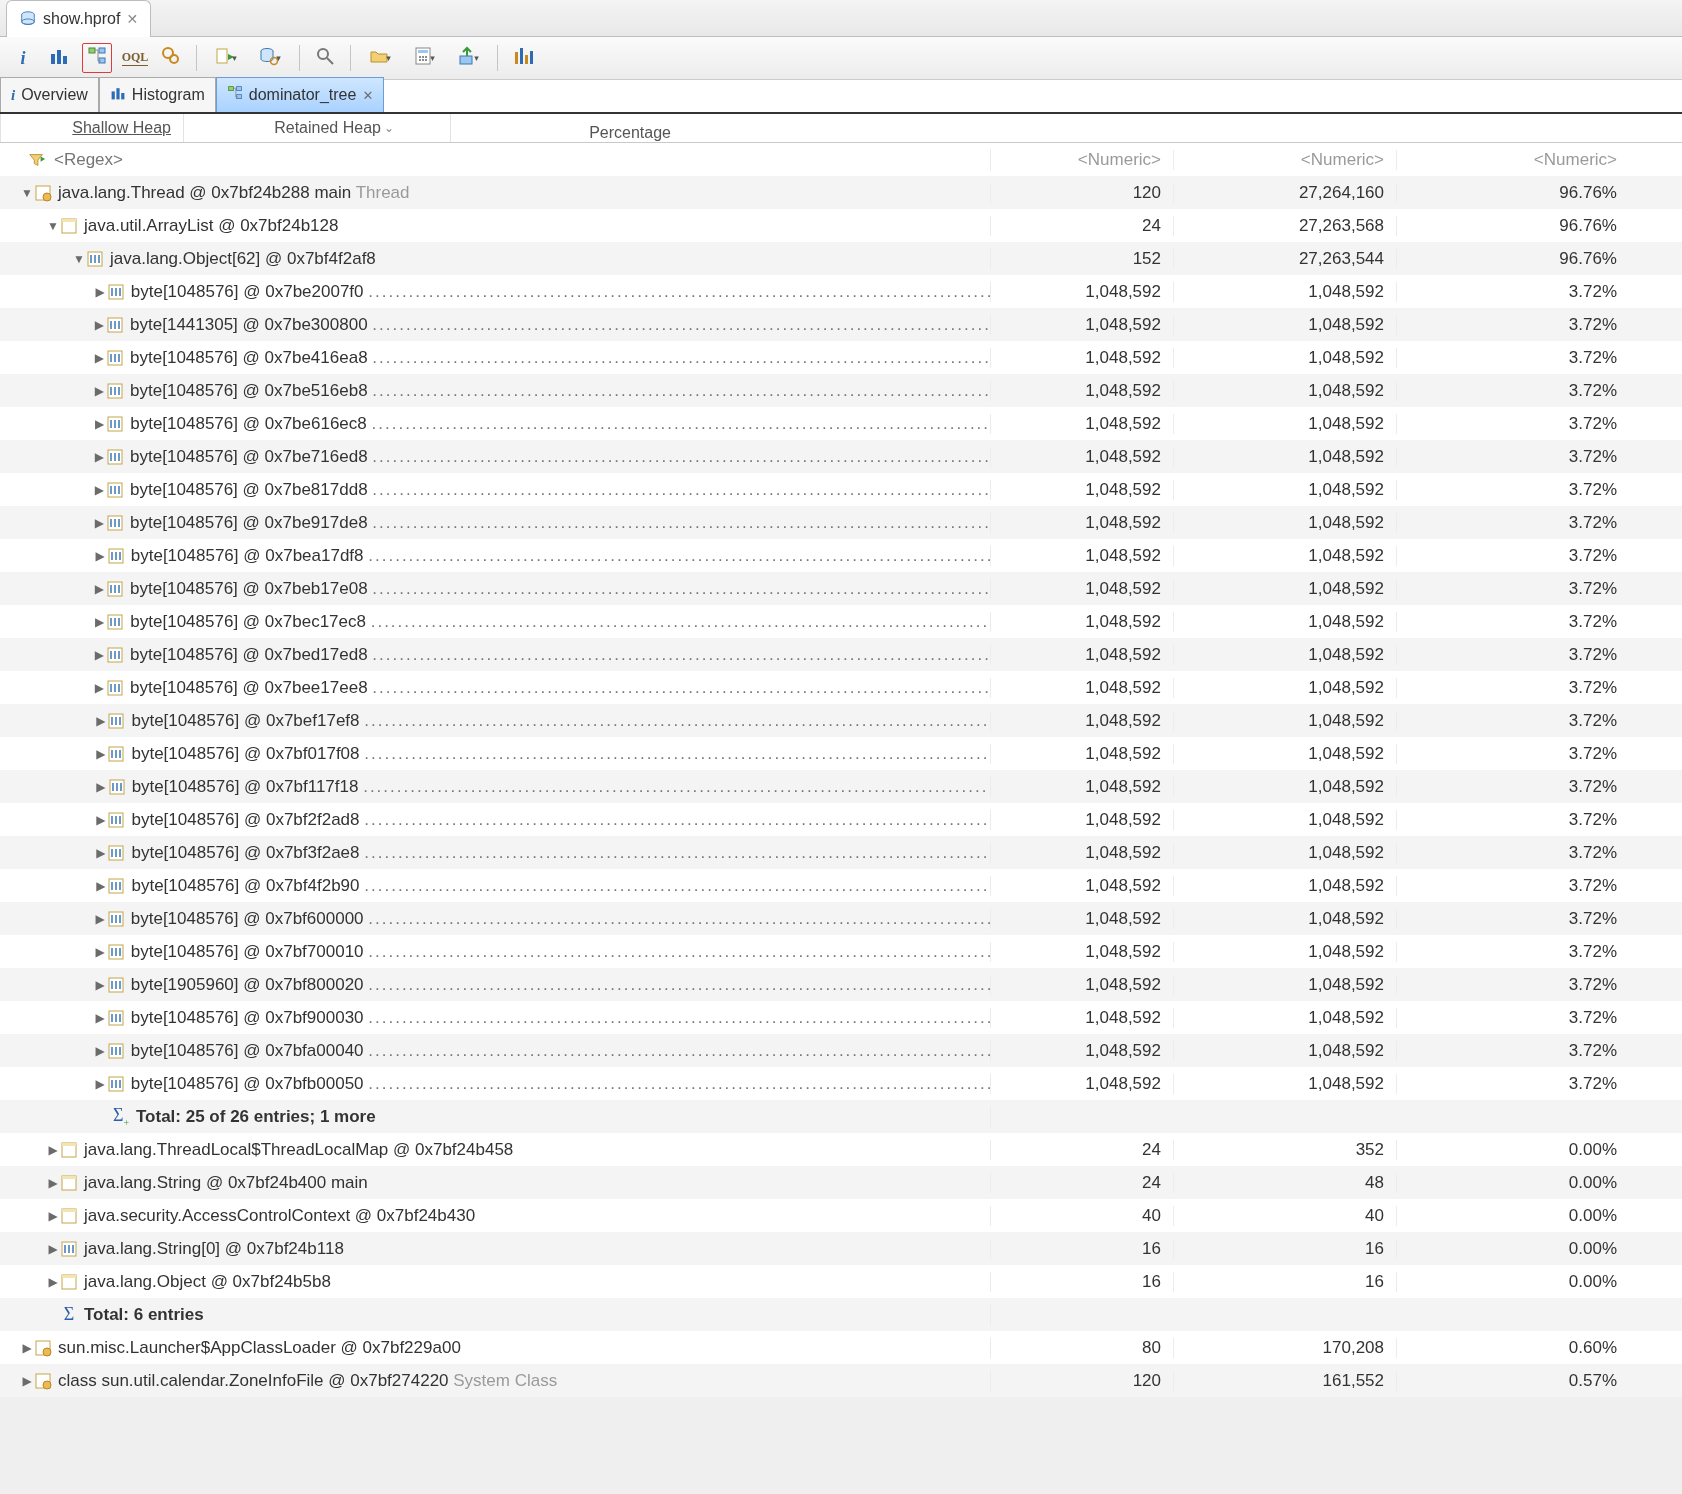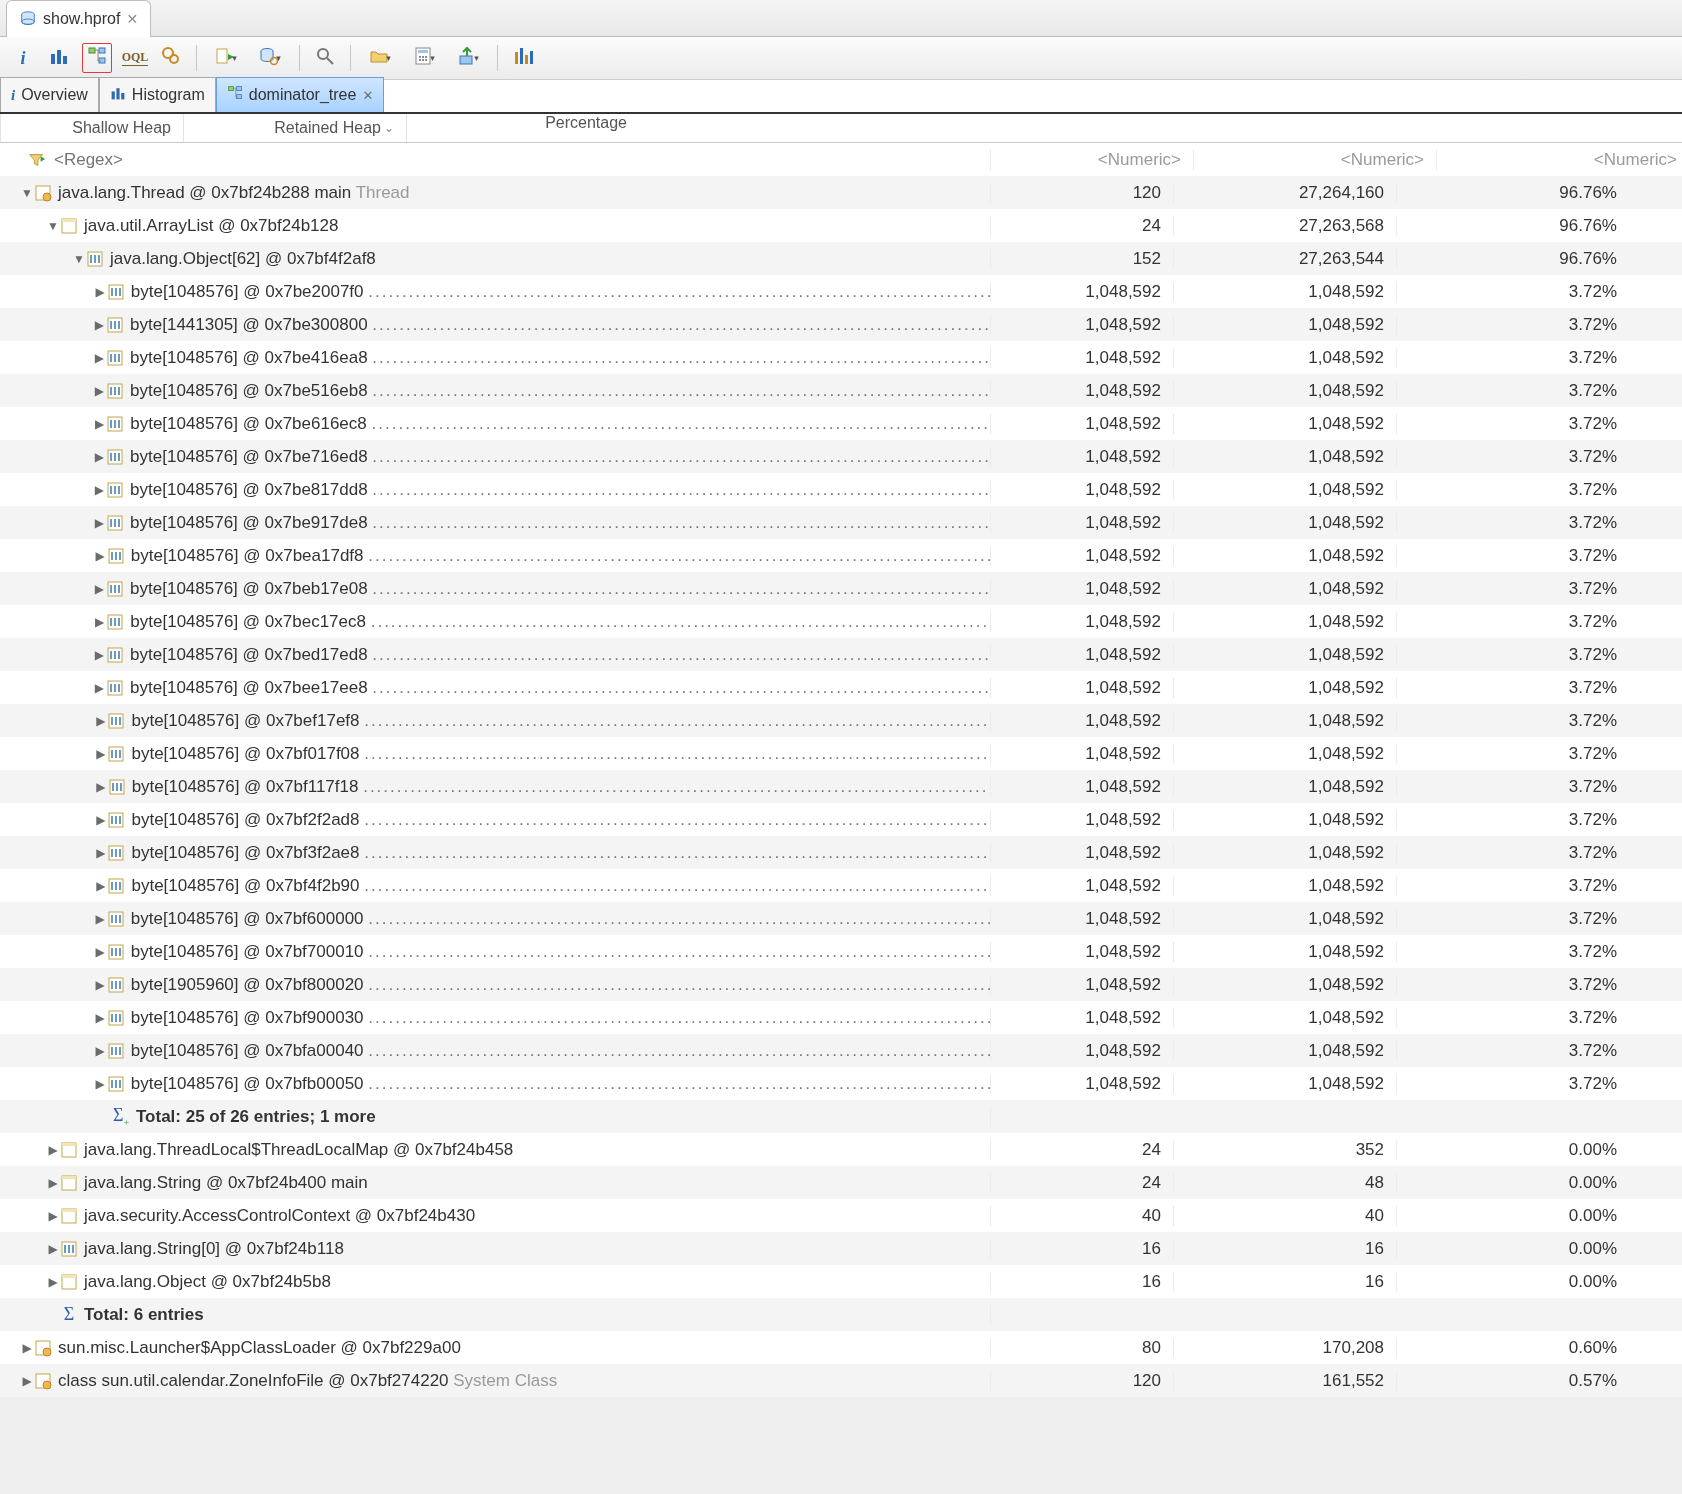--- a/index.html
+++ b/index.html
@@ -19,32 +19,32 @@
   .oql-txt { font-family: Georgia, serif; font-weight:bold; color:#7a5e2b; font-size:12px; border-bottom:1.5px solid #7a5e2b;}
   .dd { font-size:9px; color:#555; margin-left:-3px;}
   
   .subtabs { height:32px; background:#fff; border-bottom:2px solid #333; display:flex; align-items:flex-end;}
   .subtab { border:1px solid #aaa; border-bottom:none; padding:4px 10px; display:flex; align-items:center; gap:6px; height:26px; background:#f6f6f6;}
   .subtab.active { background:linear-gradient(#cfe6ff,#a9d2ff); border-color:#6a9edb;}
   .subtab .close-x{color:#6e6e6e;font-size:13px;}
   
   .thead { display:flex; border-bottom:1px solid #c9c9c9; background:#fff; height:28px; align-items:center; font-size:16px; color:#555;}
   .col-name { flex:0 0 990px; padding-left:8px;}
-  .col-sh { flex:0 0 170px; padding-right:12px; border-left:1px solid #e3e3e3; height:100%; display:flex; align-items:center; justify-content:flex-end;}
+  .col-sh { flex:0 0 170px; padding-right:12px; border-left:1px solid #e3e3e3; height:100%; display:flex; align-items:center; justify-content:flex-end;text-decoration:underline;}
   .col-rh { flex:0 0 210px; text-align:right; padding-right:12px; border-left:1px solid #e3e3e3; height:100%; display:flex; align-items:center; justify-content:flex-end;}
-  .col-pc { flex:0 0 220px; text-align:right; padding-right:18px; border-left:1px solid #e3e3e3; height:100%; display:flex; align-items:flex-start; justify-content:flex-end;}
+  .col-pc { flex:0 0 220px; text-align:right; padding-right:18px; border-left:1px solid #e3e3e3; height:100%; display:flex; align-items:flex-end; justify-content:flex-end;margin-left:44px;}
   .tbody { }
   .row { display:flex; height:33px; align-items:center; font-size:17px;}
   .row:nth-child(even){ background:#f4f4f4; }
   .row:nth-child(odd){ background:#fff; }
   .row .cell-name { flex:0 0 990px; display:flex; align-items:center; white-space:nowrap; overflow:hidden; border-right:1px solid #ececec;}
   .row .cell-sh { flex:0 0 170px; text-align:right; padding-right:12px; border-right:1px solid #ececec;}
   .row .cell-rh { flex:0 0 210px; text-align:right; padding-right:12px; border-right:1px solid #ececec;}
   .row .cell-pc { flex:0 0 220px; text-align:right; padding-right:18px;}
-  .row.filter { color:#9a9a9a;gap:20px; }
+  .row.filter { color:#9a9a9a; }
   .row.filter .cell-name input{ border:none; background:transparent; color:#9a9a9a; font-size:17px; width:200px;}
   .disclosure { width:14px; display:inline-flex; justify-content:center; color:#6b6b6b; font-size:12px; }
   .indent { display:inline-block; }
   .ic { width:18px; height:18px; display:inline-flex; align-items:center; justify-content:center; margin-right:6px;}
   .txt-gray { color:#9a9a9a; }
   .txt-bold { font-weight:bold; }
   .dots { color:#777; letter-spacing:2px; overflow:hidden;}
   .sigma { font-family: 'Times New Roman', serif; font-size:18px; color:#2b5ea8;}
   .sortarrow{font-size:12px;color:#888;margin-left:3px;}
 </style>

